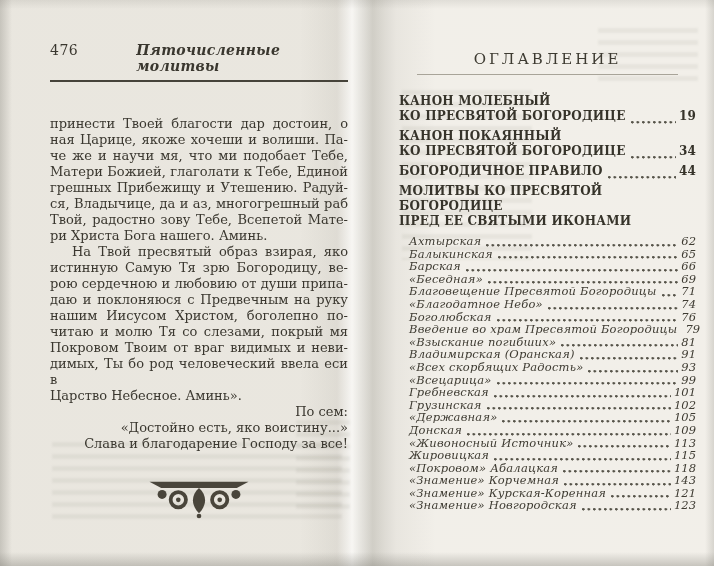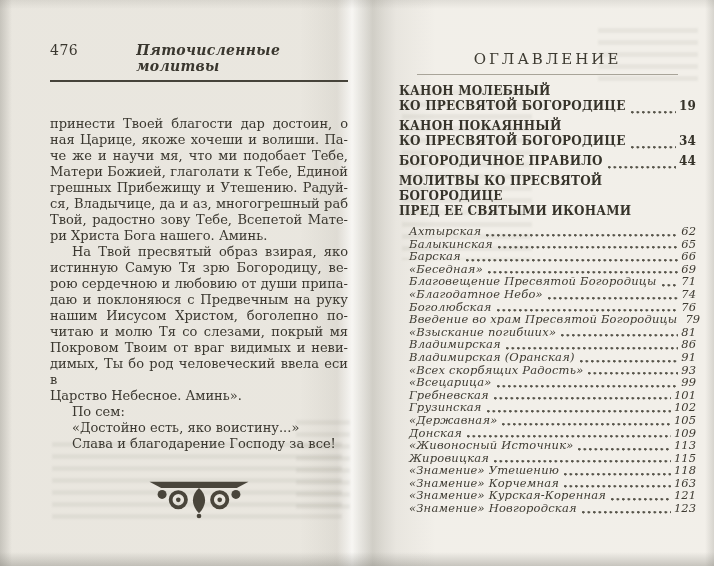--- a/index.html
+++ b/index.html
@@ -24,27 +24,27 @@
   }
   
   .left-content{position:absolute;left:50px;top:42px;width:298px;z-index:1;color:#3a372f;}
   .lheader{display:flex;align-items:baseline;font-size:14px;}
   .pageno{font-weight:normal;letter-spacing:.5px;}
   .runtitle{font-weight:bold;font-style:italic;margin-left:58px;letter-spacing:.3px;}
   .lrule{margin-top:6px;height:2px;background:#46433a;}
   .prayer{margin-top:34px;font-size:13px;line-height:16px;}
   .bl{white-space:normal;}
   .j{text-align:justify;text-align-last:justify;}
-  .ind{text-indent:22px;}
+  .ind{text-indent:22px;text-align:right;}
   .ornament{margin-top:24px;text-align:center;}
   
   .right-content{position:absolute;left:399px;top:50px;width:297px;z-index:1;color:#3b382f;}
   .toc-title{text-align:center;font-size:15px;letter-spacing:3px;color:#3d3a31;}
   .trule{margin:6px auto 0 auto;width:88%;height:1px;background:#a8a499;}
-  .toc-sections{margin-top:9px;}
+  .toc-sections{margin-top:19px;}
   .sec-block{margin-bottom:5px;}
   .sec-line{font-weight:bold;font-size:12px;line-height:15px;letter-spacing:.2px;color:#36332a;}
   .row{display:flex;align-items:flex-start;}
   .leader{
     flex:1 1 auto;height:11px;align-self:flex-end;margin:0 3px 0 5px;
     background-image:radial-gradient(circle at 1.3px 1.3px, #57544a 1.05px, rgba(0,0,0,0) 1.5px);
     background-size:5.5px 3px;background-repeat:repeat-x;background-position:0 bottom;
   }
   .pgnum{flex:0 0 auto;}
   .toc-entries{margin-top:3px;font-size:11.5px;font-style:italic;color:#3e3b32;}
@@ -188,25 +188,20 @@
           <span class="lbl">Введение во храм Пресвятой Богородицы</span>
           <span class="leader"></span>
           <span class="pgnum">79</span>
         </div>
       <div class="entry">
           <span class="lbl">«Взыскание погибших»</span>
           <span class="leader"></span>
           <span class="pgnum">81</span>
         </div>
       <div class="entry">
-          <span class="lbl">Владимирская</span>
-          <span class="leader"></span>
-          <span class="pgnum">86</span>
-        </div>
-      <div class="entry">
           <span class="lbl">Владимирская (Оранская)</span>
           <span class="leader"></span>
           <span class="pgnum">91</span>
         </div>
       <div class="entry">
           <span class="lbl">«Всех скорбящих Радость»</span>
           <span class="leader"></span>
           <span class="pgnum">93</span>
         </div>
       <div class="entry">
@@ -238,28 +233,28 @@
           <span class="lbl">«Живоносный Источник»</span>
           <span class="leader"></span>
           <span class="pgnum">113</span>
         </div>
       <div class="entry">
           <span class="lbl">Жировицкая</span>
           <span class="leader"></span>
           <span class="pgnum">115</span>
         </div>
       <div class="entry">
-          <span class="lbl">«Знамение» Утешению</span>
+          <span class="lbl">«Покровом» Абалацкая</span>
           <span class="leader"></span>
           <span class="pgnum">118</span>
         </div>
       <div class="entry">
           <span class="lbl">«Знамение» Корчемная</span>
           <span class="leader"></span>
-          <span class="pgnum">163</span>
+          <span class="pgnum">143</span>
         </div>
       <div class="entry">
           <span class="lbl">«Знамение» Курская-Коренная</span>
           <span class="leader"></span>
           <span class="pgnum">121</span>
         </div>
       <div class="entry">
           <span class="lbl">«Знамение» Новгородская</span>
           <span class="leader"></span>
           <span class="pgnum">123</span>

